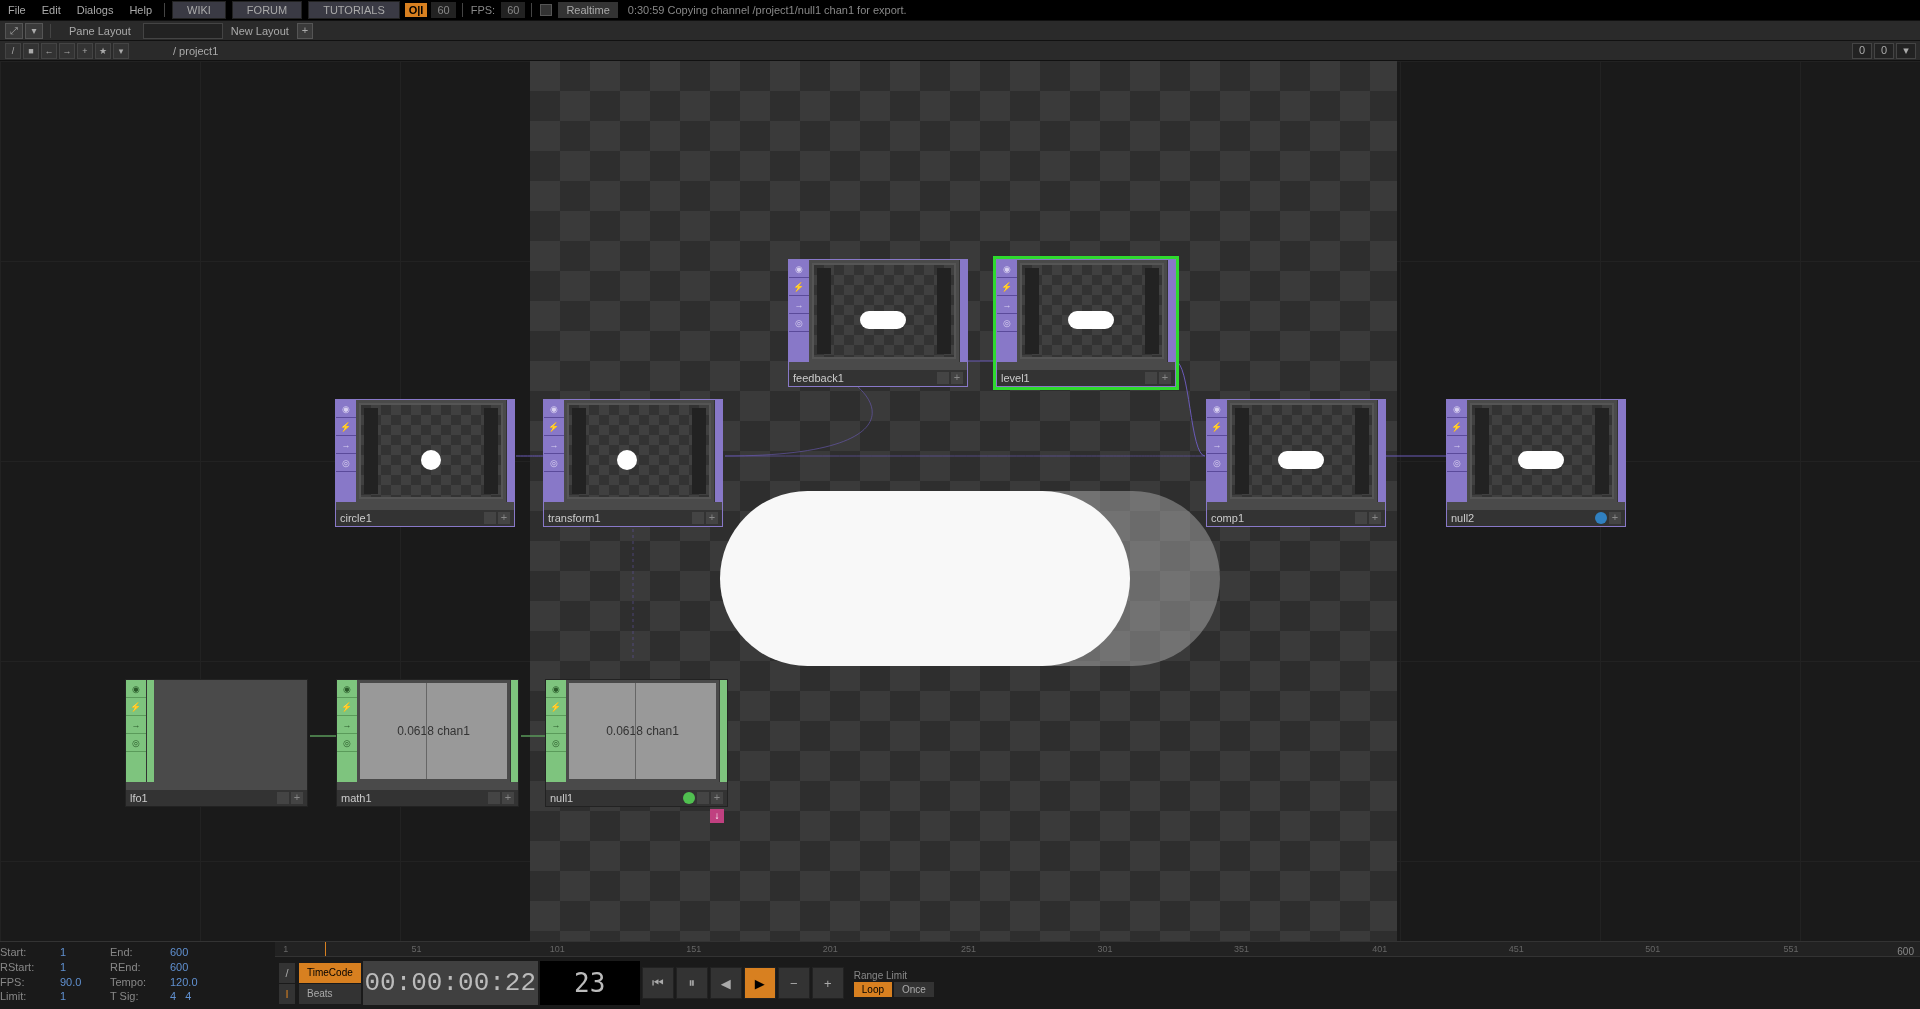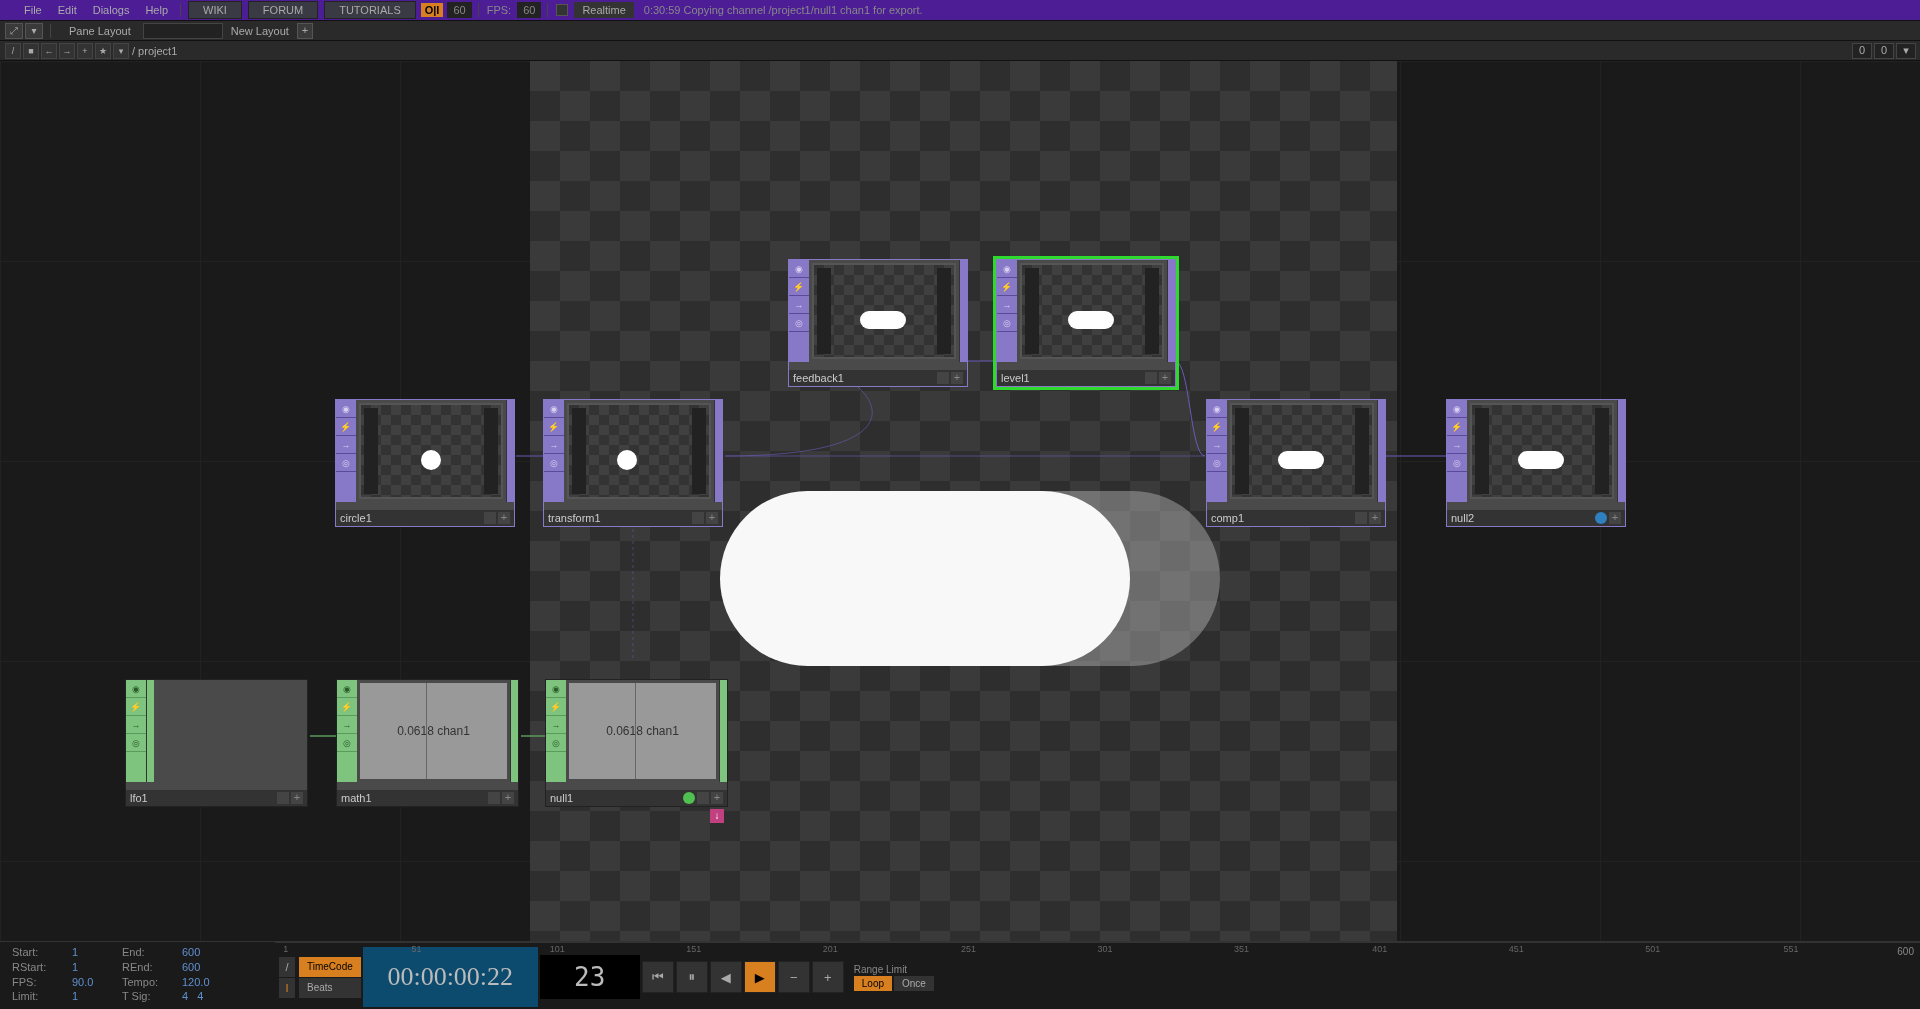--- a/index.html
+++ b/index.html
@@ -1,39 +1,39 @@
 <!DOCTYPE html>
 <html><head>
 <meta charset="utf-8">
 <style>
 * { margin: 0; padding: 0; box-sizing: border-box; font-family: Arial, sans-serif; }
 body { background: #1a1a1a; color: #888; font-size: 11px; overflow: hidden; width: 1920px; height: 1009px; position: relative; }
 
 
-.menubar { height: 21px; background: #4c1d95; border-bottom: 1px solid #111; display: flex; align-items: center; padding: 0 16px; }
+.menubar { height: 21px; background: #000000; border-bottom: 1px solid #111; display: flex; align-items: center; padding: 0 0; }
 .menubar .menu-item { padding: 2px 8px; color: #aaa; cursor: pointer; }
 .menubar .sep { width: 1px; height: 14px; background: #444; margin: 0 4px; }
 .menubar .link-btn { background: #3a3a44; padding: 2px 14px; margin: 0 3px; color: #aaa; cursor: pointer; border: 1px solid #222; }
 .menubar .oji { background: #d88020; color: #000; padding: 1px 4px; font-weight: bold; margin: 0 2px; }
 .menubar .fps-box { background: #222; padding: 2px 6px; margin: 4px 2px; color: #888; }
 .menubar .realtime { background: #333; padding: 2px 8px; margin: 0 2px; color: #aaa; }
 .menubar .status { padding: 2px 8px; color: #888; }
 
 
 .toolbar2 { height: 20px; background: #2a2a2a; border-bottom: 1px solid #111; display: flex; align-items: center; padding: 0 4px; }
 .toolbar2 .icon-btn { width: 18px; height: 16px; background: #3a3a3a; border: 1px solid #555; margin: 0 1px; display: flex; align-items: center; justify-content: center; color: #aaa; font-size: 10px; }
 .toolbar2 .pane-layout { color: #aaa; padding: 2px 8px; margin: 0 4px; }
 .toolbar2 .dropdown { width: 80px; height: 16px; background: #222; border: 1px solid #444; }
 .toolbar2 .new-layout { color: #aaa; padding: 2px 8px; }
 .toolbar2 .plus-btn { width: 16px; height: 16px; background: #3a3a3a; border: 1px solid #555; color: #aaa; text-align: center; }
 
 
 .pathbar { height: 20px; background: #2a2a2a; border-bottom: 1px solid #111; display: flex; align-items: center; padding: 0 4px; }
 .pathbar .icon-btn { width: 16px; height: 16px; background: #333; border: 1px solid #444; margin: 0 1px; color: #aaa; font-size: 9px; text-align: center; line-height: 14px; }
-.pathbar .path-text { flex: 1; padding: 0 2px; color: #aaa; }
+.pathbar .path-text { flex: 1; padding: 0 19px; color: #aaa; margin-left: 24px; }
 .pathbar .right-box { width: 20px; height: 16px; background: #222; border: 1px solid #444; text-align: center; color: #aaa; margin-left: 2px; }
 
 
 .network { position: absolute; top: 61px; left: 0; right: 0; bottom: 68px; background: #1a1a1a; overflow: hidden; }
 .network::before { content: ''; position: absolute; top: 0; left: 0; right: 0; bottom: 0;
   background-image: linear-gradient(#222 1px, transparent 1px), linear-gradient(90deg, #222 1px, transparent 1px);
   background-size: 200px 200px; }
 
 
 .checker-bg { position: absolute; top: 0; left: 530px; width: 867px; height: 880px;
@@ -87,31 +87,31 @@
 
 
 .chop-preview { flex: 1; background: #999; margin: 3px; position: relative; display: flex; align-items: center; justify-content: center; color: #333; font-family: monospace; font-size: 12px; }
 .chop-line { position: absolute; top: 0; bottom: 0; width: 1px; background: #666; }
 
 
 .wire { position: absolute; pointer-events: none; }
 
 
 .timeline { position: absolute; bottom: 0; left: 0; right: 0; height: 68px; background: #1a1a1a; border-top: 1px solid #333; display: flex; }
-.tl-left { width: 275px; padding: 4px 12px; display: grid; grid-template-columns: 60px 50px 60px 50px; row-gap: 0px; font-size: 11px; color: #888; }
+.tl-left { width: 275px; padding: 4px 0; display: grid; grid-template-columns: 60px 50px 60px 50px; row-gap: 0px; font-size: 11px; color: #888; }
 .tl-left .lbl { color: #888; }
 .tl-left .val { color: #6090d0; }
 .tl-center { flex: 1; display: flex; flex-direction: column; }
 .tl-ruler { height: 18px; background: #222; border-bottom: 1px solid #333; position: relative; font-size: 9px; color: #666; }
 .tl-ruler .tick { position: absolute; top: 2px; }
 .tl-controls { flex: 1; display: flex; align-items: center; gap: 2px; padding: 4px; }
 .tl-mode { display: flex; flex-direction: column; gap: 1px; }
 .tl-mode .mode-btn { height: 20px; padding: 0 8px; background: #333; color: #aaa; font-size: 10px; display: flex; align-items: center; }
 .tl-mode .mode-btn.active { background: #d88020; color: #000; }
-.tl-time { width: 175px; height: 60px; background: #0c4a6e; color: #bbb; font-size: 26px; font-family: Liberation Serif, serif; display: flex; align-items: center; justify-content: center; }
+.tl-time { width: 175px; height: 44px; background: #404040; color: #bbb; font-size: 26px; font-family: Liberation Mono, monospace; display: flex; align-items: center; justify-content: center; }
 .tl-frame { width: 100px; height: 44px; background: #000; color: #bbb; font-size: 26px; font-family: monospace; display: flex; align-items: center; justify-content: center; }
 .tl-btn { width: 32px; height: 32px; background: #333; border: 1px solid #222; color: #aaa; display: flex; align-items: center; justify-content: center; font-size: 13px; }
 .tl-btn.play { background: #d88020; color: #000; }
 .tl-range { display: flex; flex-direction: column; gap: 1px; margin-left: 8px; }
 .tl-range .range-lbl { color: #888; font-size: 10px; }
 .tl-range .range-btns { display: flex; gap: 2px; }
 .tl-range .range-btn { padding: 2px 8px; background: #333; color: #aaa; font-size: 10px; }
 .tl-range .range-btn.active { background: #d88020; color: #000; }
 .tl-end { position: absolute; right: 6px; top: 4px; color: #888; font-size: 10px; }
 .playhead { position: absolute; top: 0; bottom: 0; width: 1px; background: #d88020; left: 50px; }

